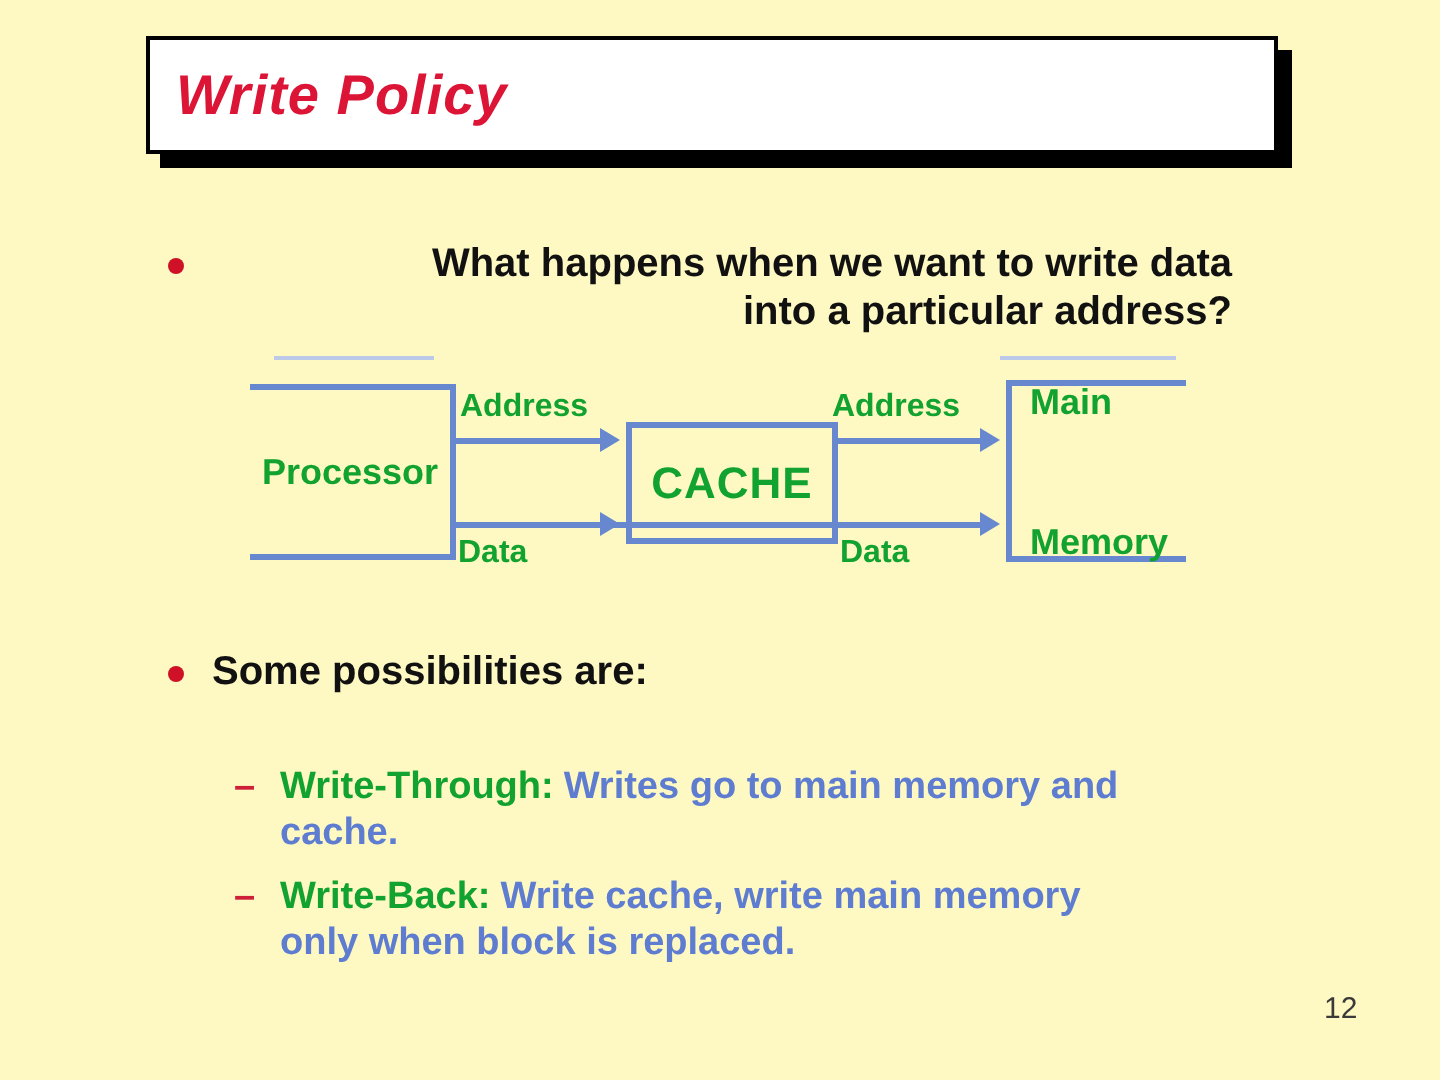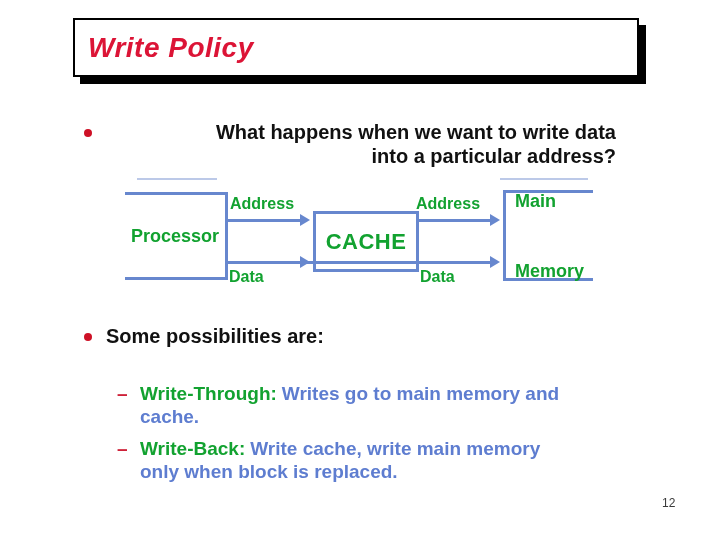--- a/index.html
+++ b/index.html
@@ -2,21 +2,21 @@
 <html><head>
 <meta charset="utf-8">
 <style>
   * { margin: 0; padding: 0; box-sizing: border-box; }
   html, body { background: #888; }
   body { font-family: "Liberation Sans", sans-serif; }
 
   .slide {
     position: relative;
     width: 720px; height: 540px;
-    background: #ffffff;
+    background: #fef9c3;
     overflow: hidden;
     margin: 0 auto;
   }
 
   
   .title-box {
     position: absolute; left: 73px; top: 18px;
     width: 566px; height: 59px;
     background: #ffffff;
     border: 2px solid #000000;
@@ -75,21 +75,21 @@
   
   .sub-bullet { position: absolute; left: 117px; width: 540px; font-weight: bold; font-size: 19px; line-height: 23px; }
   .sb-dash { color: #ce2139; display: inline-block; width: 23px; }
   .sb-term { color: #12a230; }
   .sb-desc { color: #5e7dd0; margin-left: 5px; }
   .sb-line2 { color: #5e7dd0; margin-left: 23px; }
 
   
   .page-number {
     position: absolute; left: 662px; top: 496px;
-    font-size: 12px; color: #3a3a3a;
+    font-size: 15px; color: #3a3a3a;
   }
 </style>
 </head>
 <body>
 
 <div class="slide">
 
   <div class="title-box">
     <span class="title-text">Write Policy</span>
   </div>

